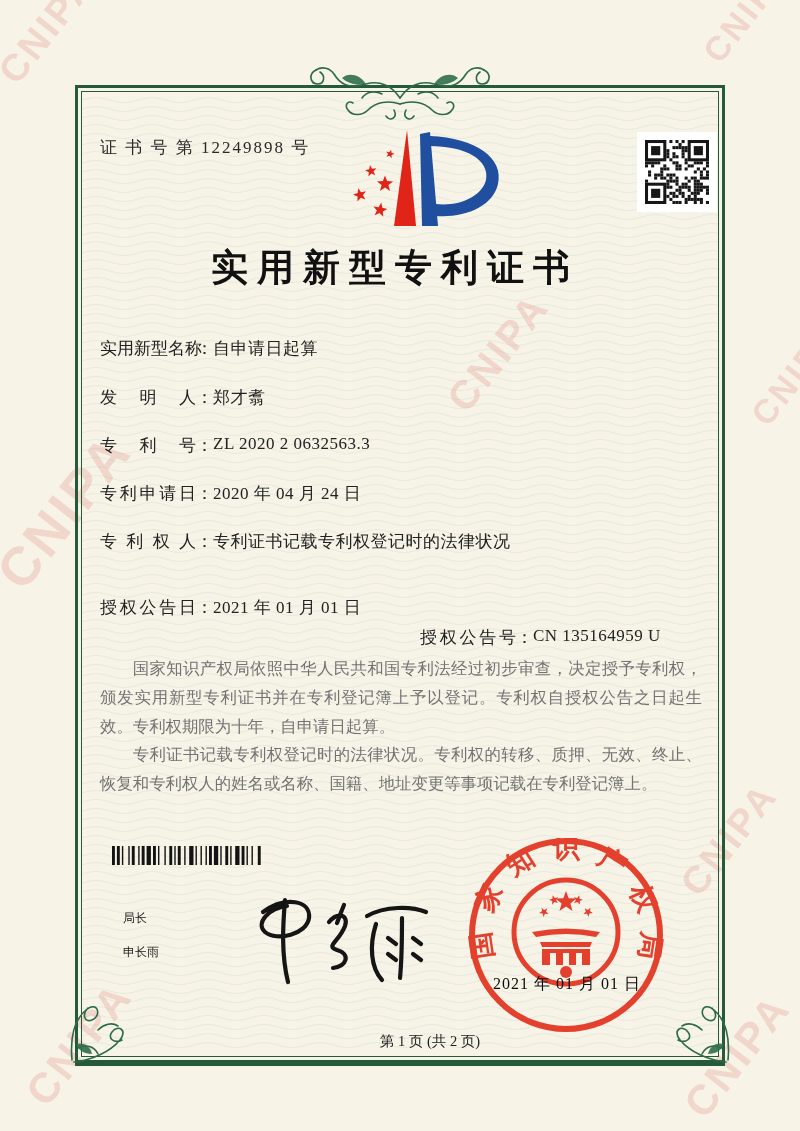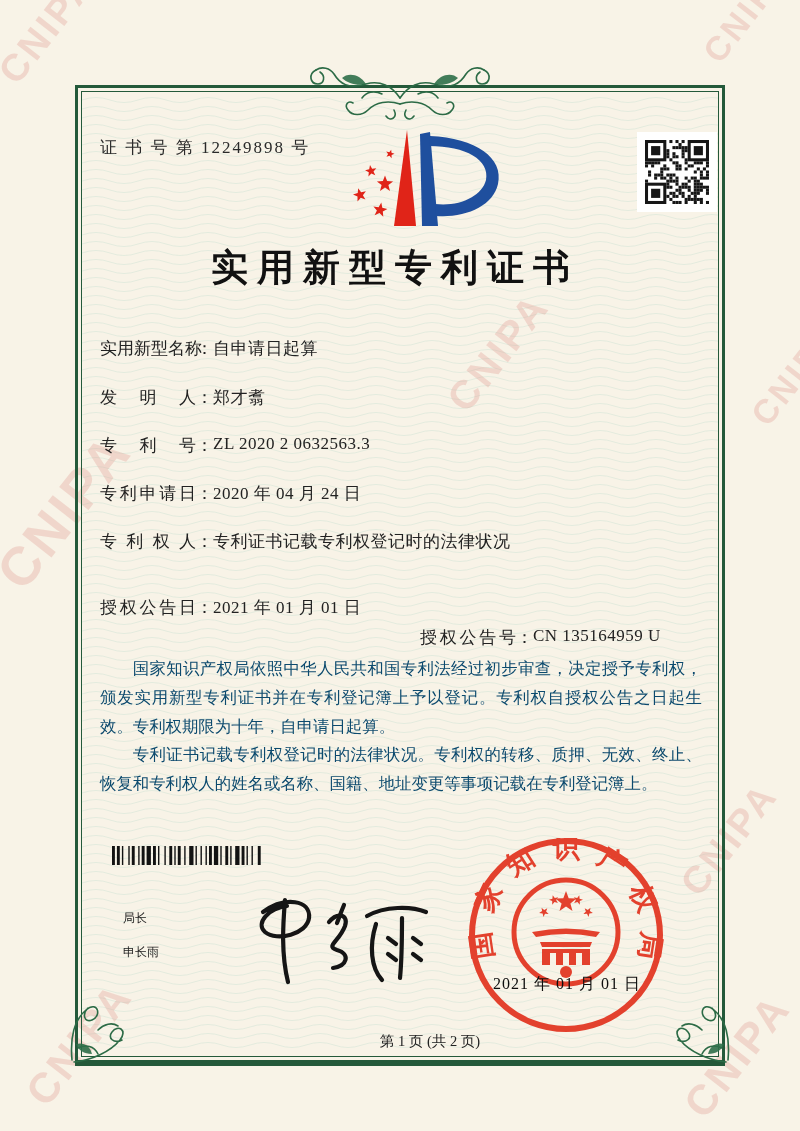--- a/index.html
+++ b/index.html
@@ -22,21 +22,21 @@
   
   .content{position:absolute;inset:0;z-index:4;padding-left:30px;}
   .cert-no{font-size:17px;letter-spacing:2px;color:#2a2a2a;}
   .title{width:730px;text-align:center;font-size:37px;font-weight:700;letter-spacing:9px;color:#111;}
   .field-row{left:100px;font-size:17px;white-space:nowrap;}
   .f-label{display:inline-block;width:96px;text-align:justify;text-align-last:justify;vertical-align:top;}
   .f-colon{display:inline-block;vertical-align:top;}
   .f-value{display:inline-block;vertical-align:top;letter-spacing:.5px;}
   .f-value.wrap{white-space:normal;width:447px;line-height:25px;word-break:break-all;}
   .body-par{left:100px;width:602px;font-size:16.4px;line-height:28.8px;text-align:justify;
-            text-indent:2em;color:#0c4a6e;margin:0;}
+            text-indent:2em;color:#737373;margin:0;}
   .sig-label{font-family:"Liberation Sans","DejaVu Sans",sans-serif;font-size:12px;font-weight:500;color:#1c1c1c;margin-left:8px;}
   #signature-svg path{stroke:#151515;stroke-width:4.2;fill:none;stroke-linecap:round;stroke-linejoin:round;}
   .seal-date{width:210px;text-align:center;font-size:16px;color:#0d0d0d;letter-spacing:1px;z-index:6;}
   .page-info{width:800px;text-align:center;font-size:14.5px;color:#222;}
   .note-box{left:50%;transform:translateX(-50%);background:#ffffff;padding:7px 24px;
             font-size:15px;color:#333;letter-spacing:1px;white-space:nowrap;}
   .qr-box{background:#ffffff;width:80px;height:80px;}
   #qr-svg rect.m{fill:#161616;}
   #barcode-svg rect{fill:#131313;}
 </style>

